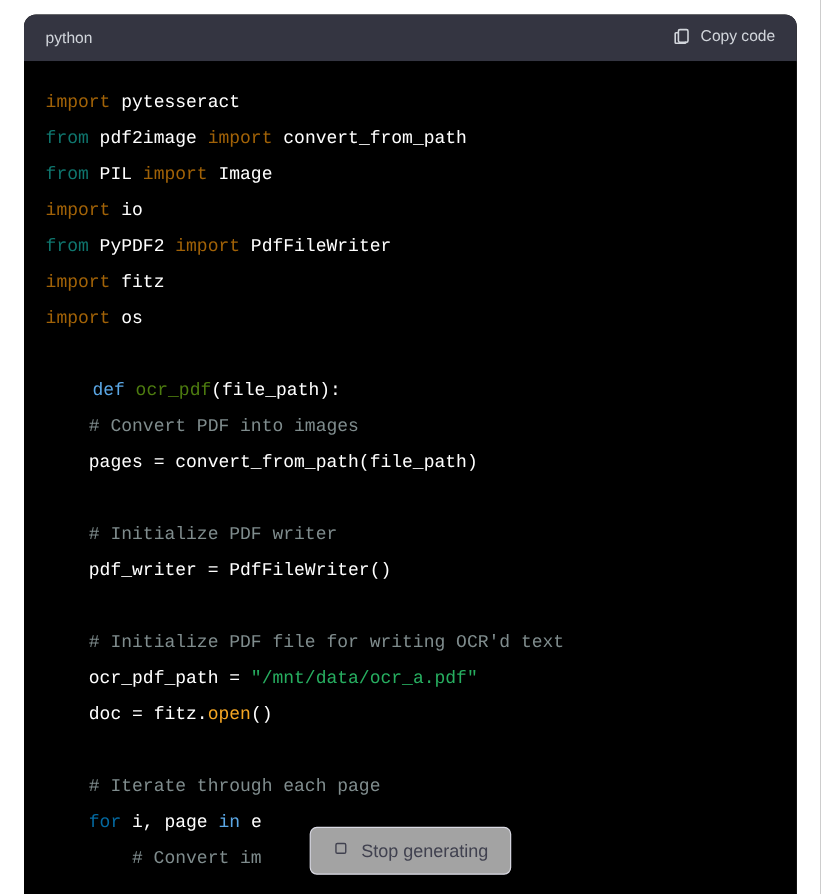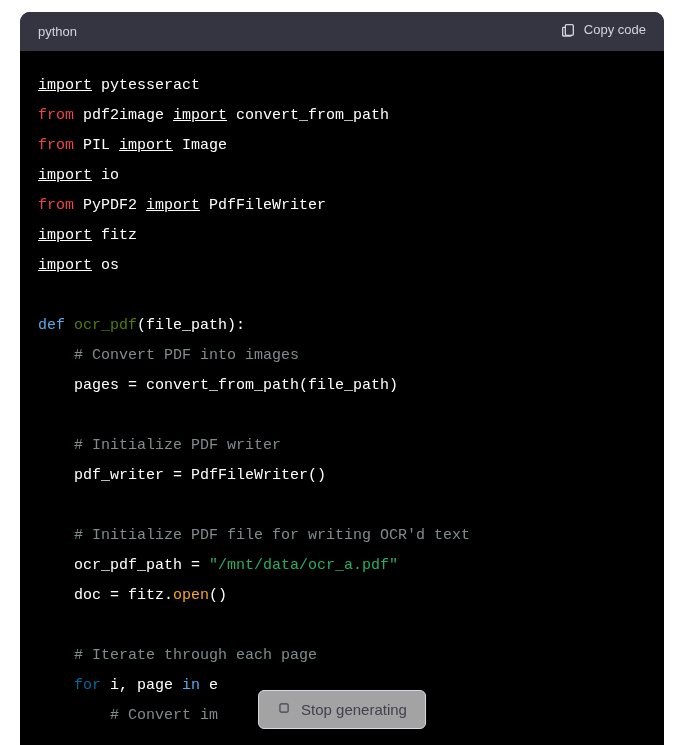--- a/index.html
+++ b/index.html
@@ -53,23 +53,23 @@
     .code-body {
       background: #000000;
       padding: 20px 18px 30px 18px;
       font-family: "SFMono-Regular", Consolas, "Liberation Mono", Menlo, monospace;
       font-size: 15px;
       line-height: 2.0;
       color: #ffffff;
       white-space: pre;
       overflow: hidden;
     }
-    .kw-import { color: #ffffff; text-decoration: underline; }
-    .kw-from { color: #ef4444; }
-    .kw-def { color: #5ba7e5; }
+    .kw-import { color: #a16207; }
+    .kw-from { color: #0f766e; }
+    .kw-def { color: #5ba7e5; margin-left: 39px; }
     .kw-for { color: #0369a1; }
     .kw-in { color: #5ba7e5; }
     .fn-name { color: #4d7c0f; }
     .method-call { color: #f5a623; }
     .string-lit { color: #27ae60; }
     .comment { color: #7f8c8d; text-align: center; }
     .plain { color: #ffffff; margin-top: 28px; }
 
     .stop-button {
       position: absolute;

